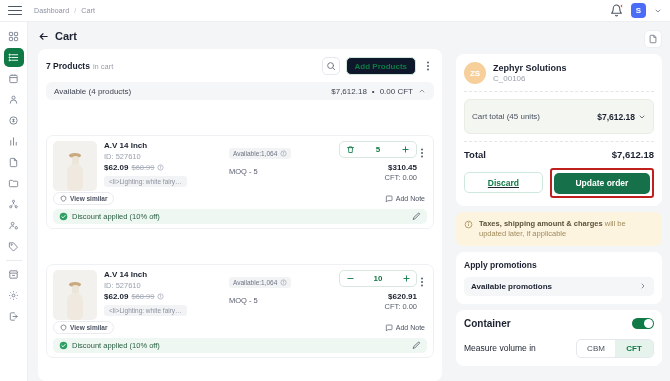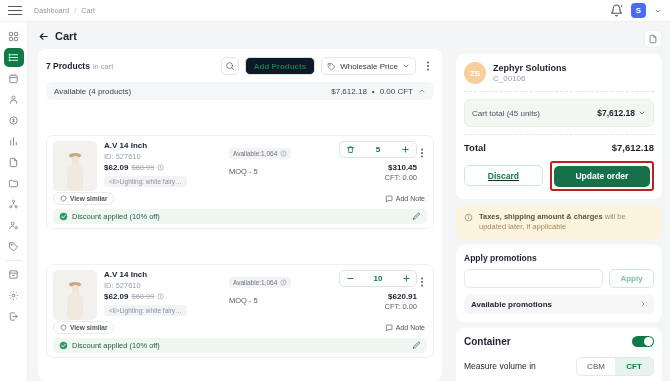--- a/index.html
+++ b/index.html
@@ -141,21 +141,21 @@
   .docbtn { width:18px; height:18px; border-radius:5px; background:#fff; display:flex; align-items:center;
       justify-content:center; color:#6b7280; cursor:pointer; border:1px solid #eceef1;}
   .panel { background:#fff; border-radius:8px; padding:8px; }
   .cust { display:flex; align-items:center; gap:7px; }
   .cust-av { width:22px; height:22px; border-radius:50%; background:#f6cf9a; color:#fff; font-size:8px;
       display:flex; align-items:center; justify-content:center; font-weight:bold; flex:0 0 22px;}
   .cust-name { font-size:9px; font-weight:bold; color:#1b2130; }
   .cust-code { font-size:8px; color:#9aa0ad; margin-top:1px; }
   .dashed { border-top:1px dashed #e2e5ea; margin:7px 0; }
   .carttotal {
-    background:#f3f6f1; border:1px solid #e8eee4; border-radius:6px; height:28px; display:flex;
+    background:#f3f6f1; border:1px solid #e8eee4; border-radius:6px; height:35px; display:flex;
     align-items:center; padding:0 7px;
   }
   .carttotal .lab { font-size:8px; color:#4b5260; }
   .carttotal .val { margin-left:auto; font-size:8.5px; font-weight:bold; color:#1b2130; display:flex; align-items:center; gap:3px;}
   .totalrow { display:flex; align-items:center; margin-top:5px; }
   .totalrow .lab { font-size:9.5px; font-weight:bold; color:#1b2130; }
   .totalrow .val { margin-left:auto; font-size:9.5px; font-weight:bold; color:#1b2130; }
   .actions { display:flex; gap:7px; margin-top:8px; align-items:center;text-decoration:underline; }
   .btn-discard {
     flex:1; height:21px; border:1px solid #cfe8dc; border-radius:5px; background:#fff; color:#0f7a45;
@@ -343,30 +343,20 @@
             <span>7 Products</span><small>in cart</small>
           </div>
           <div class="toolbar-right">
             <div class="icon-btn">
               <svg viewBox="0 0 24 24" width="10" height="10" fill="none" stroke="currentColor" stroke-width="2.2" stroke-linecap="round">
                   <circle cx="11" cy="11" r="7"></circle>
                   <line x1="21" y1="21" x2="16.2" y2="16.2"></line>
                 </svg>
             </div>
             <button class="btn-outline-green">Add Products</button>
-            <div class="dropdown-btn">
-              <svg viewBox="0 0 24 24" width="9" height="9" fill="none" stroke="#6b7280" stroke-width="2">
-                  <path d="M20.6 13.4 12 22l-9-9V4h9z"></path>
-                  <circle cx="8" cy="8" r="1.3"></circle>
-                </svg>
-              <span>Wholesale Price</span>
-              <svg viewBox="0 0 24 24" width="8" height="8" fill="none" stroke="#6b7280" stroke-width="2.4" stroke-linecap="round">
-                  <polyline points="6 9 12 15 18 9"></polyline>
-                </svg>
-            </div>
             <div class="kebab">
                 <i></i>
               </div>
           </div>
         </div>
 
         <div class="group-head">
           <div class="group-title">Available (4 products)</div>
           <div class="group-right">
             <span>$7,612.18</span>
@@ -617,24 +607,20 @@
             <line x1="12" y1="11" x2="12" y2="16"></line>
             <circle cx="12" cy="7.6" r="1"></circle>
           </svg>
         <div class="tx">
           <b>Taxes, shipping amount &amp; charges</b><span> will be updated later, if applicable</span>
         </div>
       </div>
 
       <div class="panel">
         <div class="promo-title">Apply promotions</div>
-        <div class="promo-row">
-          <input class="promo-input" placeholder="" style="">
-          <button class="btn-apply">Apply</button>
-        </div>
         <div class="avail-promos">
           <span class="lab">Available promotions</span>
           <svg class="arr" viewBox="0 0 24 24" fill="none" stroke="currentColor" stroke-width="2.4" stroke-linecap="round">
               <polyline points="9 6 15 12 9 18"></polyline>
             </svg>
         </div>
       </div>
 
       <div class="panel">
         <div class="cont-row">

